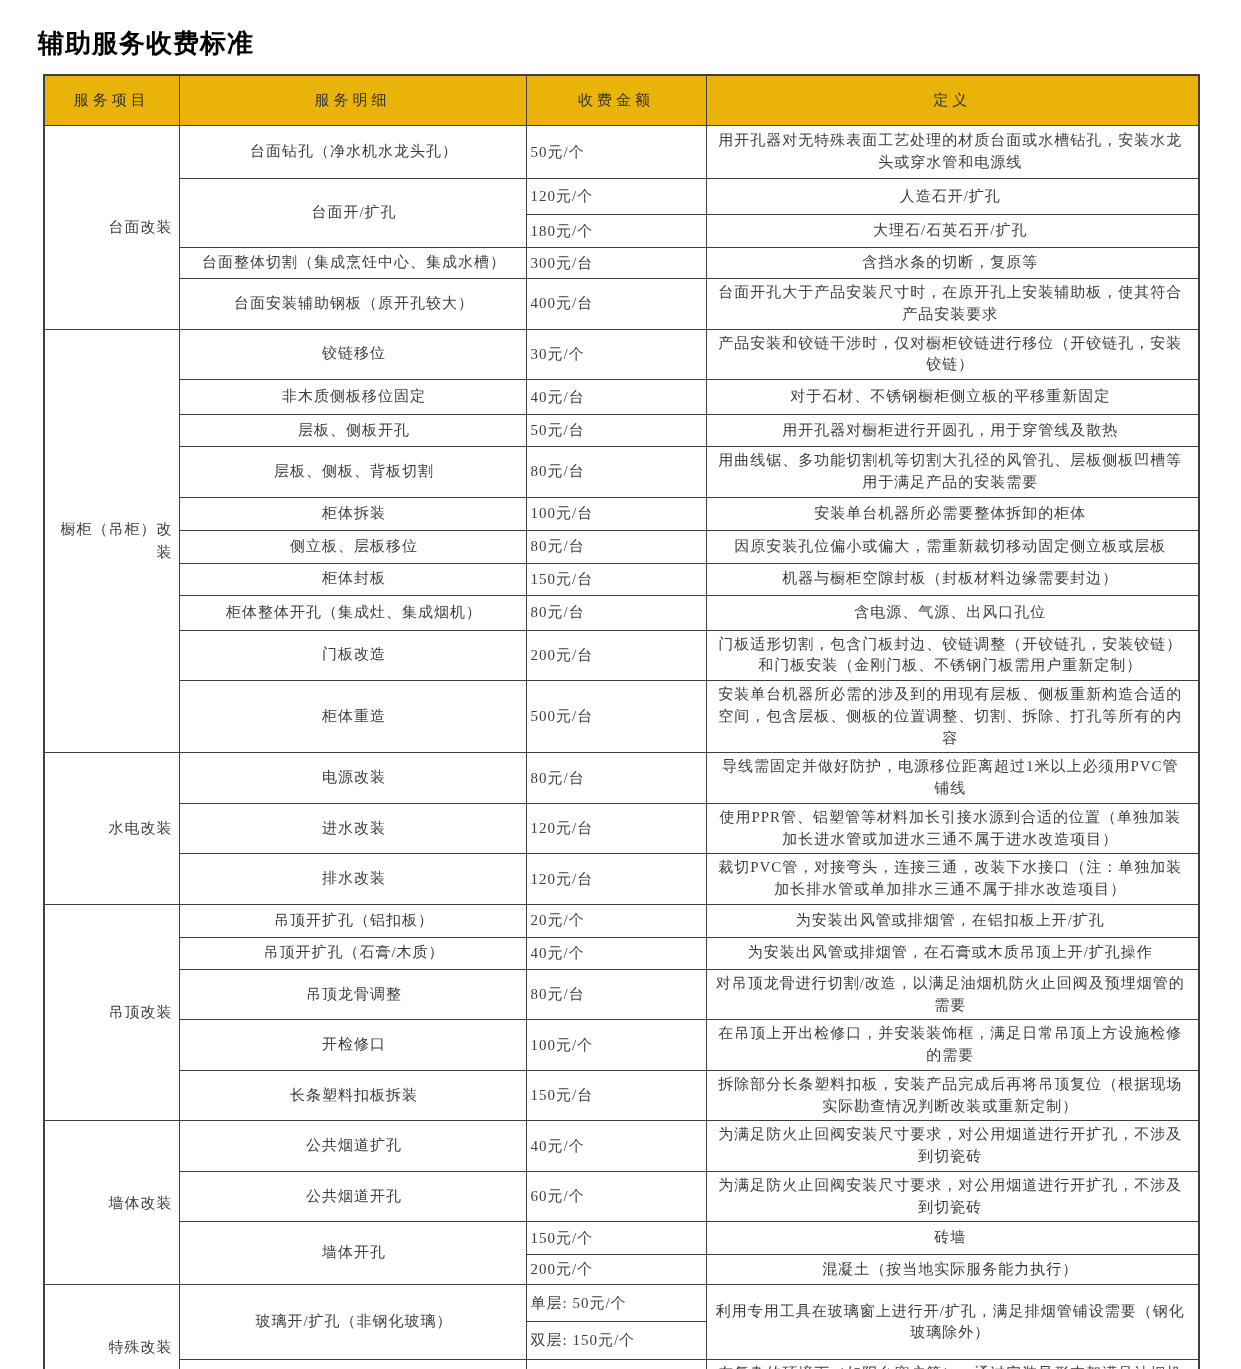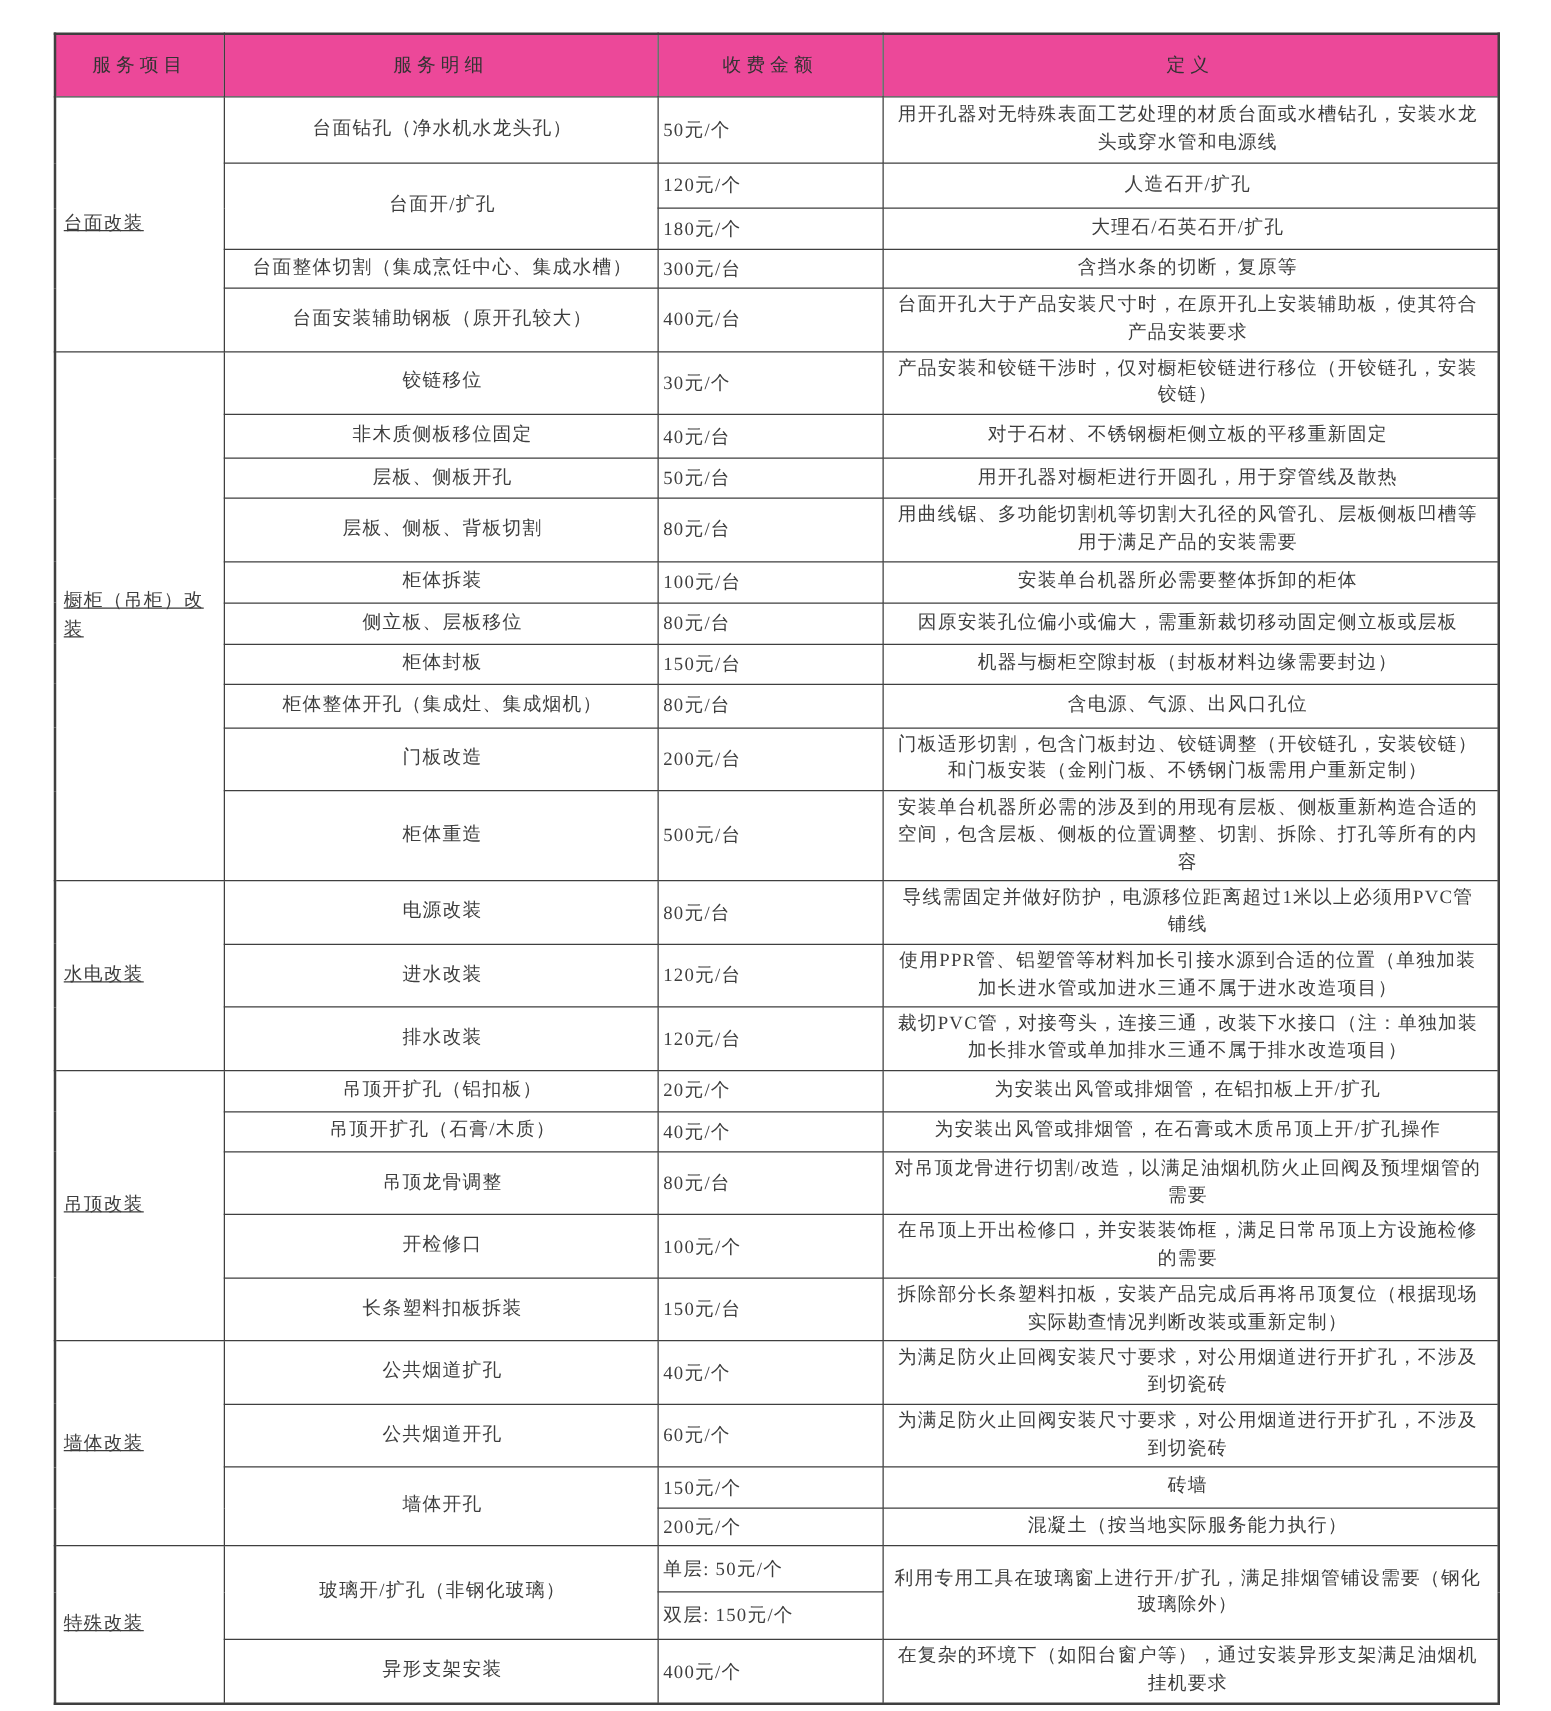--- a/index.html
+++ b/index.html
@@ -14,34 +14,35 @@
     border-collapse:collapse;table-layout:fixed;
     width:1155px;margin-left:5px;
     border:2px solid #3f3f3f;
   }
   .fee-table th,.fee-table td{
     border:1px solid #3f3f3f;
     vertical-align:middle;
     overflow:hidden;
   }
   .fee-table th{
-    background:#ec4899;height:47px;
+    background:#eab308;height:47px;
     font-weight:normal;font-size:15px;color:#333;
     letter-spacing:4px;text-align:center;
   }
   .fee-table td{font-size:15px;color:#3d3d3d;letter-spacing:1px;}
-  .category-cell{text-align:left;padding:18px 6px;line-height:1.5;text-decoration:underline;}
+  .category-cell{text-align:right;padding:18px 6px;line-height:1.5;}
   .detail-cell{text-align:center;padding:2px 8px 2px 11px;line-height:1.45;}
   .fee-cell{text-align:left;padding:2px 4px;letter-spacing:0.5px;}
   .definition-cell{text-align:center;padding:3px 12px 3px 8px;line-height:1.45;}
 </style>
 </head>
 <body>
 
 <div class="page">
+  <h1 class="doc-title">辅助服务收费标准</h1>
   <table class="fee-table">
     <colgroup>
       <col style="width:135px">
       <col style="width:347px">
       <col style="width:180px">
       <col style="width:493px">
     </colgroup>
     <thead>
       <tr id="header-row">
           <th>服务项目</th>

